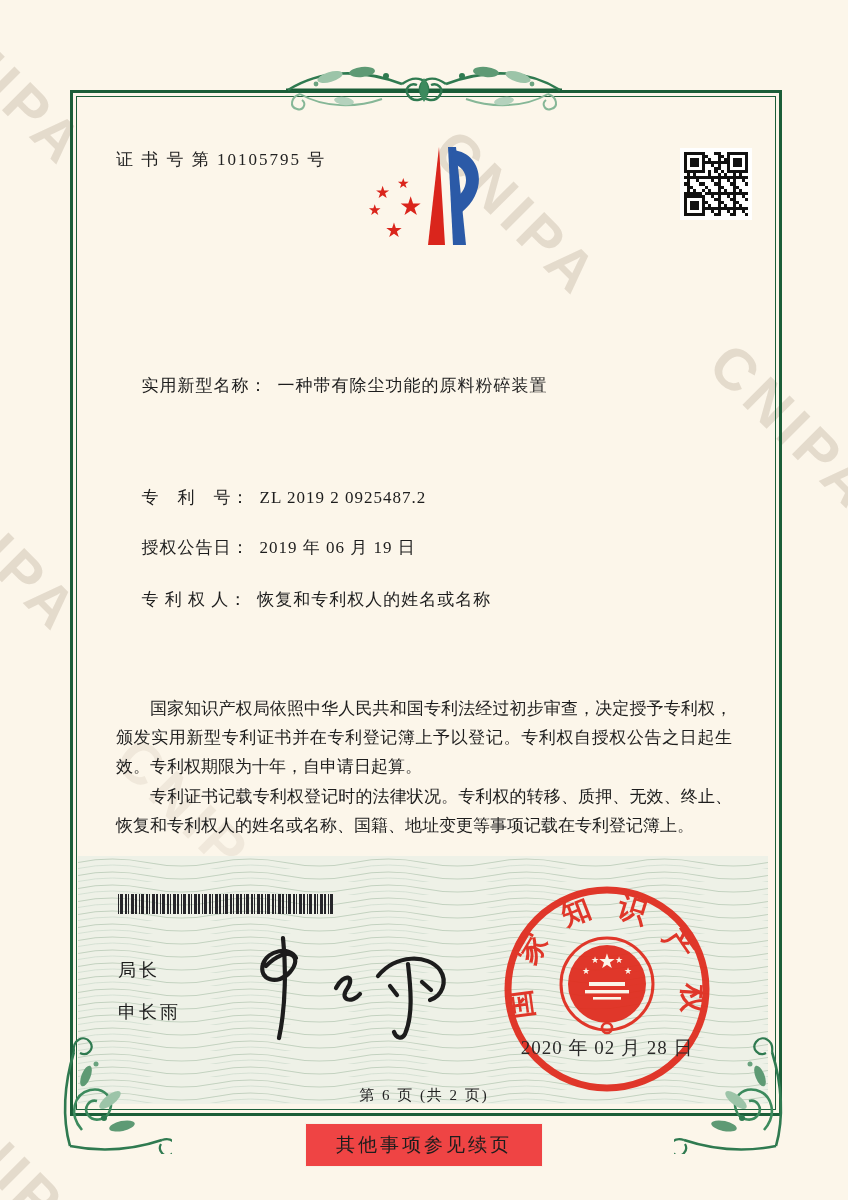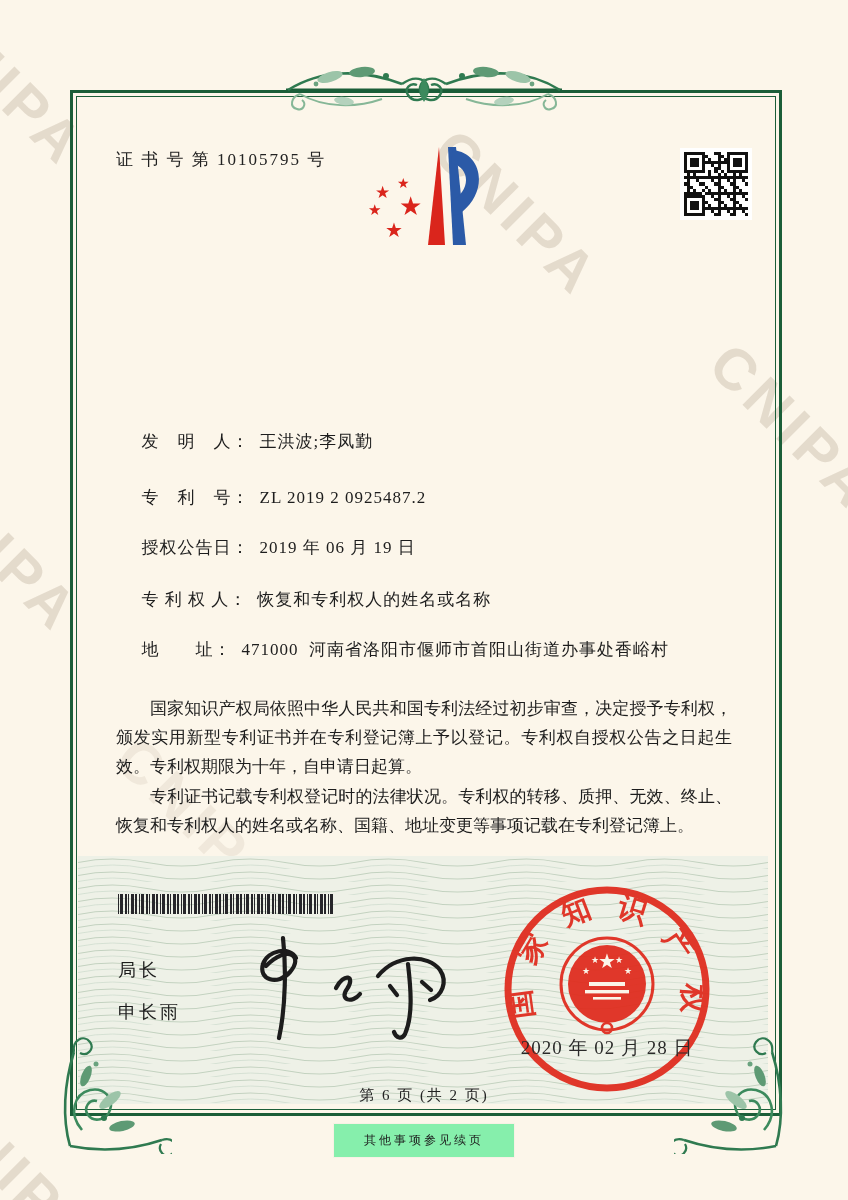--- a/index.html
+++ b/index.html
@@ -50,22 +50,22 @@
              font-family:"Liberation Sans",sans-serif;}
   .sig-name{position:absolute;left:118px;top:1000px;font-size:18px;letter-spacing:3px;color:#1b1b1b;
             font-family:"Liberation Sans",sans-serif;}
   .sig-hand{position:absolute;left:236px;top:932px;width:230px;height:115px;}
 
   .seal{position:absolute;left:500px;top:882px;width:214px;height:214px;}
 
   .page-num{position:absolute;left:0;top:1086px;width:100%;text-align:center;font-size:15px;
             letter-spacing:2px;color:#222;}
 
-  .foot-note{position:absolute;left:50%;transform:translateX(-50%);top:1124px;background:#86efac;
-             padding:8px 30px;font-size:12px;letter-spacing:3px;color:#1d1d1d;box-shadow:0 0 0 1px rgba(0,0,0,0.02);}
+  .foot-note{position:absolute;left:50%;transform:translateX(-50%);top:1124px;background:#ef4444;
+             padding:8px 30px;font-size:19px;letter-spacing:3px;color:#1d1d1d;box-shadow:0 0 0 1px rgba(0,0,0,0.02);}
 
   .flourish{position:absolute;z-index:5;pointer-events:none;}
   .fl-top{left:286px;top:56px;width:276px;height:66px;}
   .fl-bl{left:52px;top:1034px;width:120px;height:120px;}
   .fl-br{left:674px;top:1034px;width:120px;height:120px;}
 </style>
 </head>
 <body>
 
 <div class="page">
@@ -313,34 +313,31 @@
           <rect x="14" y="0" width="7" height="7" fill="#111"></rect>
           <rect x="15" y="1" width="5" height="5" fill="#fff"></rect>
           <rect x="16" y="2" width="3" height="3" fill="#111"></rect>
           <rect x="0" y="14" width="7" height="7" fill="#111"></rect>
           <rect x="1" y="15" width="5" height="5" fill="#fff"></rect>
           <rect x="2" y="16" width="3" height="3" fill="#111"></rect>
         </svg>
     </div>
 
 
-    <div class="row" style="top:410px;">
-      <span class="lab">发　明　人：</span><span class="val">王洪波;李凤勤</span>
+    <div class="row" style="top:354px;">
+      <span class="lab">实用新型名称：</span><span class="val">一种带有除尘功能的原料粉碎装置</span>
     </div>
     <div class="row" style="top:466px;">
       <span class="lab">专　利　号：</span><span class="val">ZL 2019 2 0925487.2</span>
     </div>
     <div class="row" style="top:516px;">
       <span class="lab">授权公告日：</span><span class="val">2019 年 06 月 19 日</span>
     </div>
     <div class="row" style="top:568px;">
       <span class="lab">专 利 权 人：</span><span class="val">恢复和专利权人的姓名或名称</span>
-    </div>
-    <div class="row" style="top:618px;">
-      <span class="lab">地　　址：</span><span class="val">471000  河南省洛阳市偃师市首阳山街道办事处香峪村</span>
     </div>
 
     <div class="body-text">
       <p>国家知识产权局依照中华人民共和国专利法经过初步审查，决定授予专利权，颁发实用新型专利证书并在专利登记簿上予以登记。专利权自授权公告之日起生效。专利权期限为十年，自申请日起算。</p>
       <p>专利证书记载专利权登记时的法律状况。专利权的转移、质押、无效、终止、恢复和专利权人的姓名或名称、国籍、地址变更等事项记载在专利登记簿上。</p>
     </div>
 
     <div class="barcode" id="barcode">
         <i style="width: 1px;"></i>
         <b style="width: 1px;"></b>

